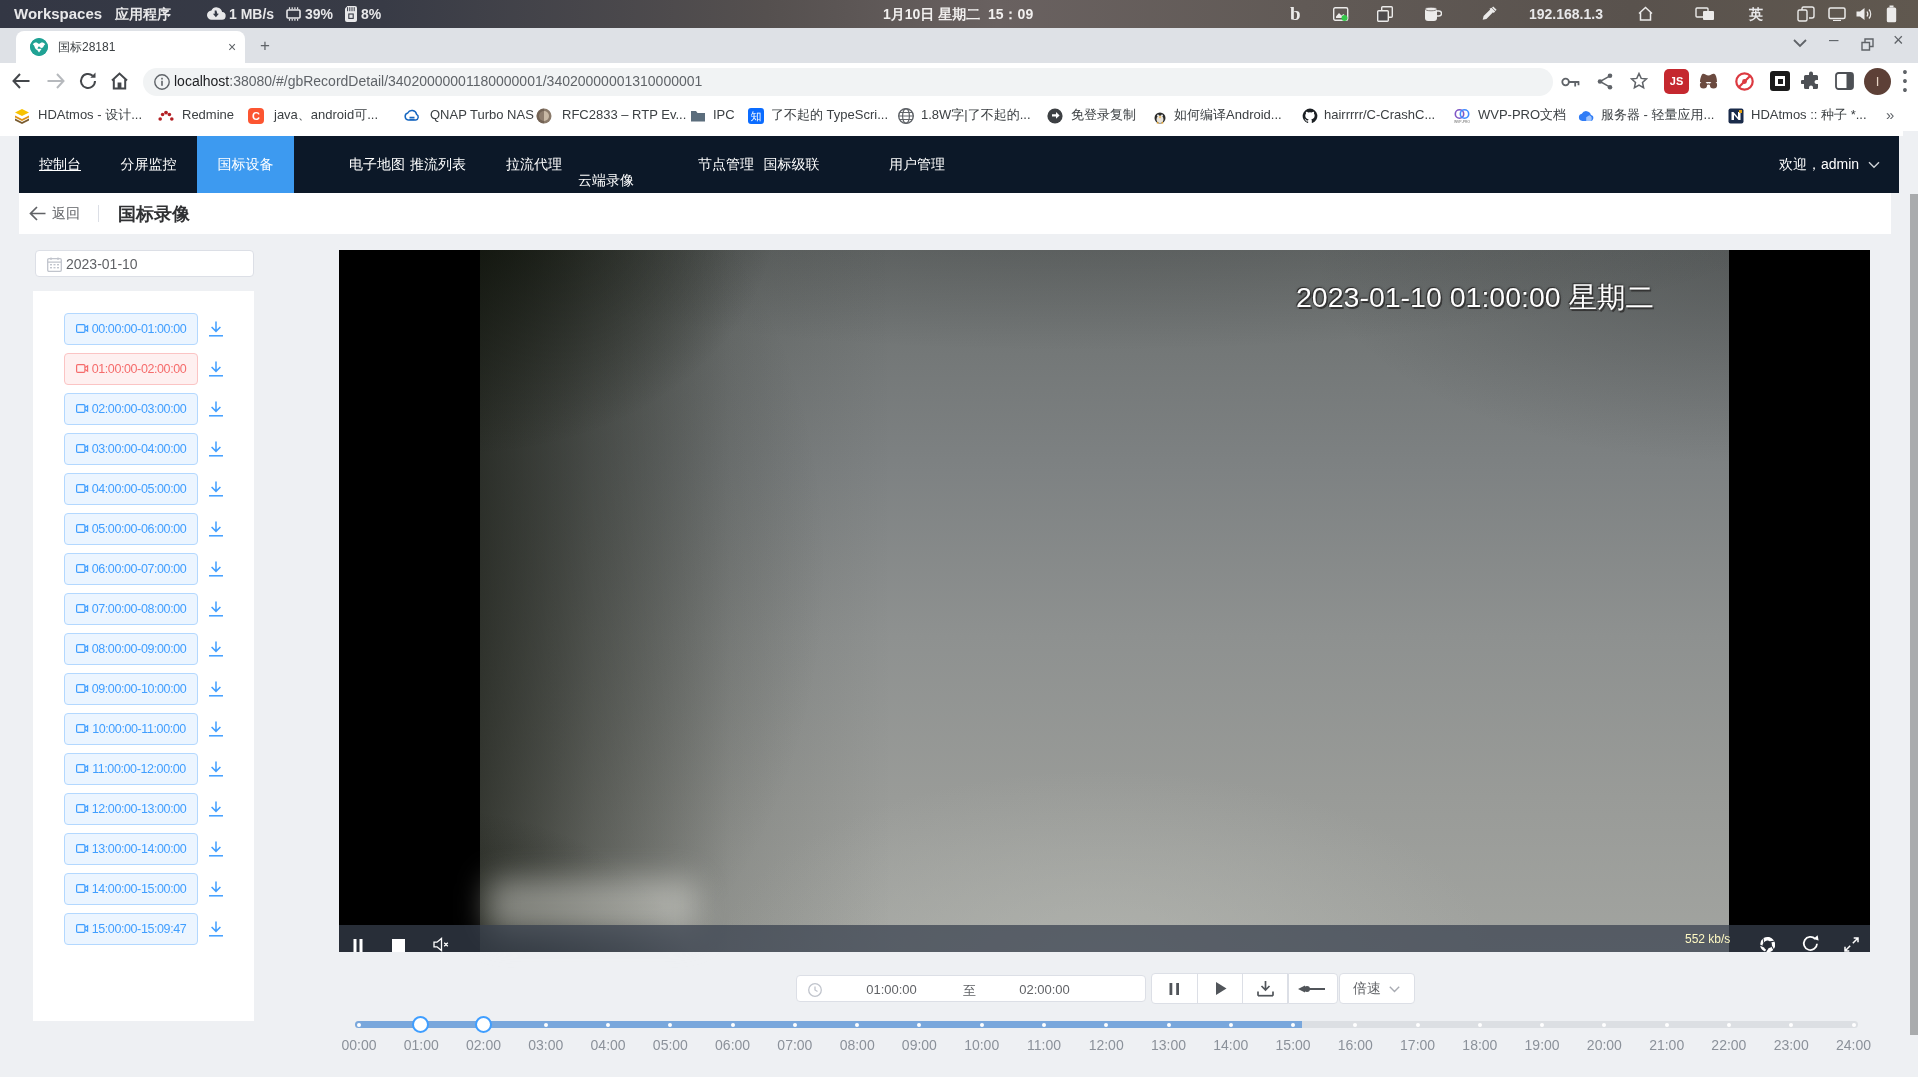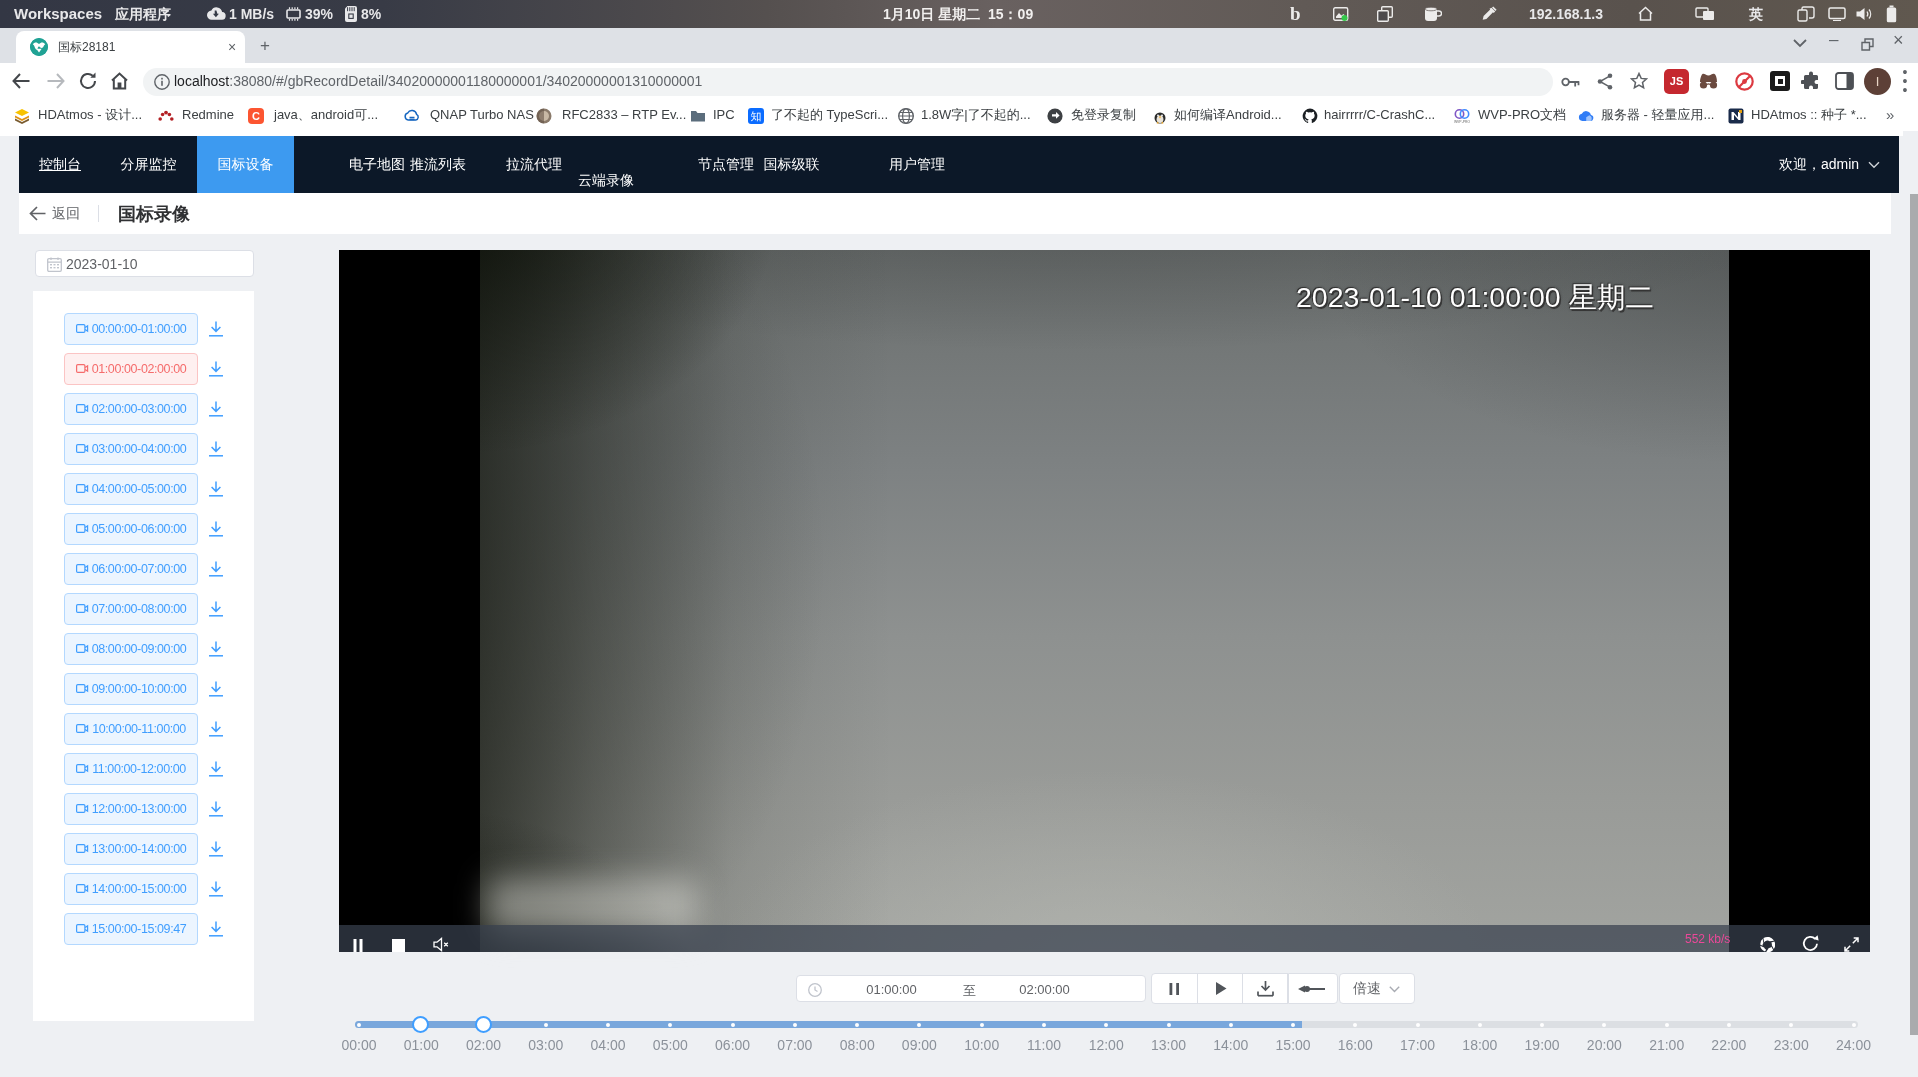--- a/index.html
+++ b/index.html
@@ -529,21 +529,21 @@
     <svg class="ic" style="left:14px;top:7px;" width="10" height="13" viewBox="0 0 10 13">
         <rect x="0.5" y="0" width="3" height="13" fill="#fff"></rect>
         <rect x="6.5" y="0" width="3" height="13" fill="#fff"></rect>
       </svg>
     <svg class="ic" style="left:53px;top:7px;" width="13" height="13" viewBox="0 0 13 13">
         <rect width="13" height="13" fill="#fff"></rect>
       </svg>
     <svg class="ic" style="left:94px;top:6px;" width="16" height="14" viewBox="0 0 16 14">
         <path fill="none" stroke="#fff" stroke-width="1.3" d="M1 4.7h3L8.5 1v12L4 9.3H1zM11.2 5.2l3.6 3.6M14.8 5.2l-3.6 3.6"></path>
       </svg>
-    <div class="ic" style="left:1346px;top:7px;font-size:12px;color:#ec4899;">552 kb/s</div>
+    <div class="ic" style="left:1346px;top:7px;font-size:12px;color:#fef9c3;">552 kb/s</div>
     <svg class="ic" style="left:1421px;top:6px;" width="15" height="15" viewBox="0 0 15 15">
         <g fill="#fff">
           <path d="M7.5 0A7.5 7.5 0 0 1 14 3.8l-4.3.4A3.9 3.9 0 0 0 7 3.6L7.5 0z"></path>
           <path d="M14.4 4.6a7.5 7.5 0 0 1-.6 7.5l-2-3.8a3.9 3.9 0 0 0-.5-2.9l3.1-.8z"></path>
           <path d="M13.2 12.9a7.5 7.5 0 0 1-7 2L8.8 11a3.9 3.9 0 0 0 2.6-1.3l1.8 3.2z"></path>
           <path d="M5 14.6a7.5 7.5 0 0 1-4.8-5.8l3.9 1.7a3.9 3.9 0 0 0 2 2.2L5 14.6z"></path>
           <path d="M.2 7.5A7.5 7.5 0 0 1 2.6 1.7l.8 4.2a3.9 3.9 0 0 0-.9 2.8L.2 7.5z"></path>
           <path d="M3.5 1.1a7.5 7.5 0 0 1 6.4-.8L6.6 3.7a3.9 3.9 0 0 0-2.5 1.5L3.5 1.1z"></path>
         </g>
         <circle cx="7.5" cy="7.5" r="2.2" fill="#262c36"></circle>

